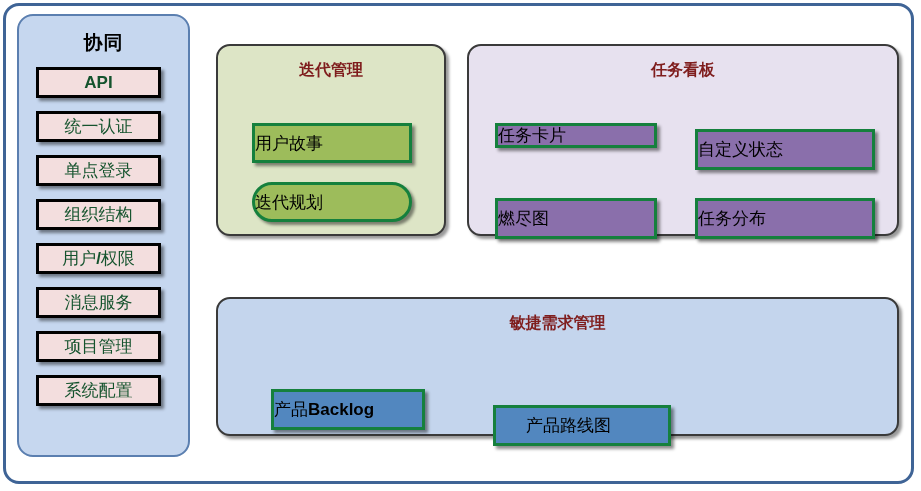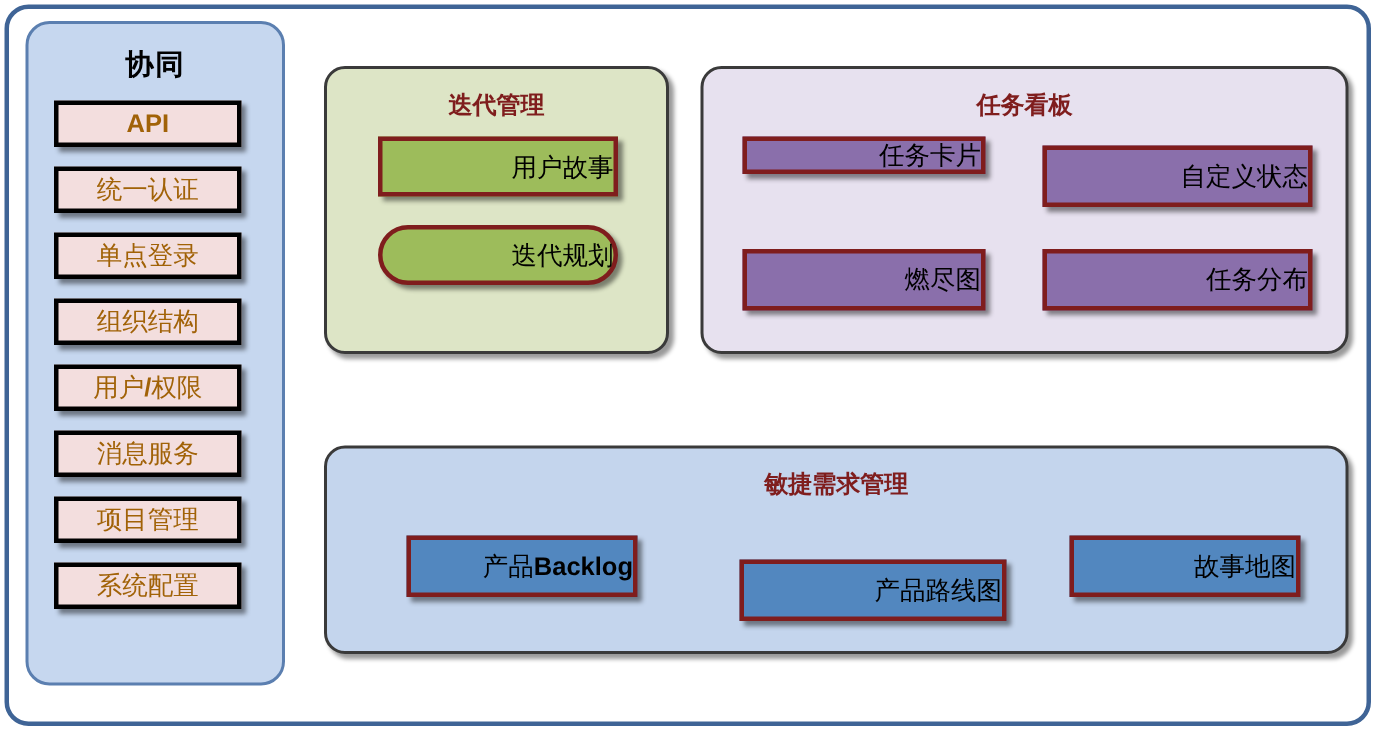--- a/index.html
+++ b/index.html
@@ -68,21 +68,21 @@
     height: 31px;
     margin-bottom: 13px;
     background: #f3dede;
     border: 3px solid #000000;
     box-shadow: 3px 3px 3px rgba(0,0,0,0.45);
     display: flex;
     align-items: center;
     justify-content: center;
     font-family: "Liberation Serif", serif;
     font-size: 17px;
-    color: #a16207;
+    color: #14532d;
     line-height: 1;
   }
   .side-item.api-item {
     font-family: "Liberation Sans", sans-serif;
     font-weight: bold;
     font-size: 17px;
   }
   .side-item .mixed-bold {
     font-family: "Liberation Sans", sans-serif;
     font-weight: bold;
@@ -127,29 +127,30 @@
     top: 297px;
     width: 683px;
     height: 139px;
     background: #c4d5ed;
   }
 
   
   .card {
     position: absolute;
     box-sizing: border-box;
-    border: 3px solid #7f1d1d;
+    border: 3px solid #15803d;
     box-shadow: 3px 3px 3px rgba(0,0,0,0.45);
     display: flex;
     align-items: center;
-    justify-content: flex-end;
+    justify-content: flex-start;
     font-family: "Liberation Serif", serif;
     font-size: 17px;
     color: #000000;
     line-height: 1;
+    margin-top: 32px;
   }
   .card-green { background: #9dbc5b; }
   .card-purple { background: #8a6fab; }
   .card-blue { background: #5287bf; }
   .card .mixed-bold {
     font-family: "Liberation Sans", sans-serif;
     font-weight: bold;
     font-size: 17px;
   }
 
@@ -236,18 +237,15 @@
 
   <div class="panel panel-agile">
     <div class="panel-title">敏捷需求管理</div>
     <div class="card card-blue ag-card-0">
       <span>产品</span>
         <span class="mixed-bold">Backlog</span>
     </div>
     <div class="card card-blue ag-card-1">
       <span>产品路线图</span>
     </div>
-    <div class="card card-blue ag-card-2">
-      <span>故事地图</span>
-    </div>
   </div>
 
 </div>
 
 </body></html>

